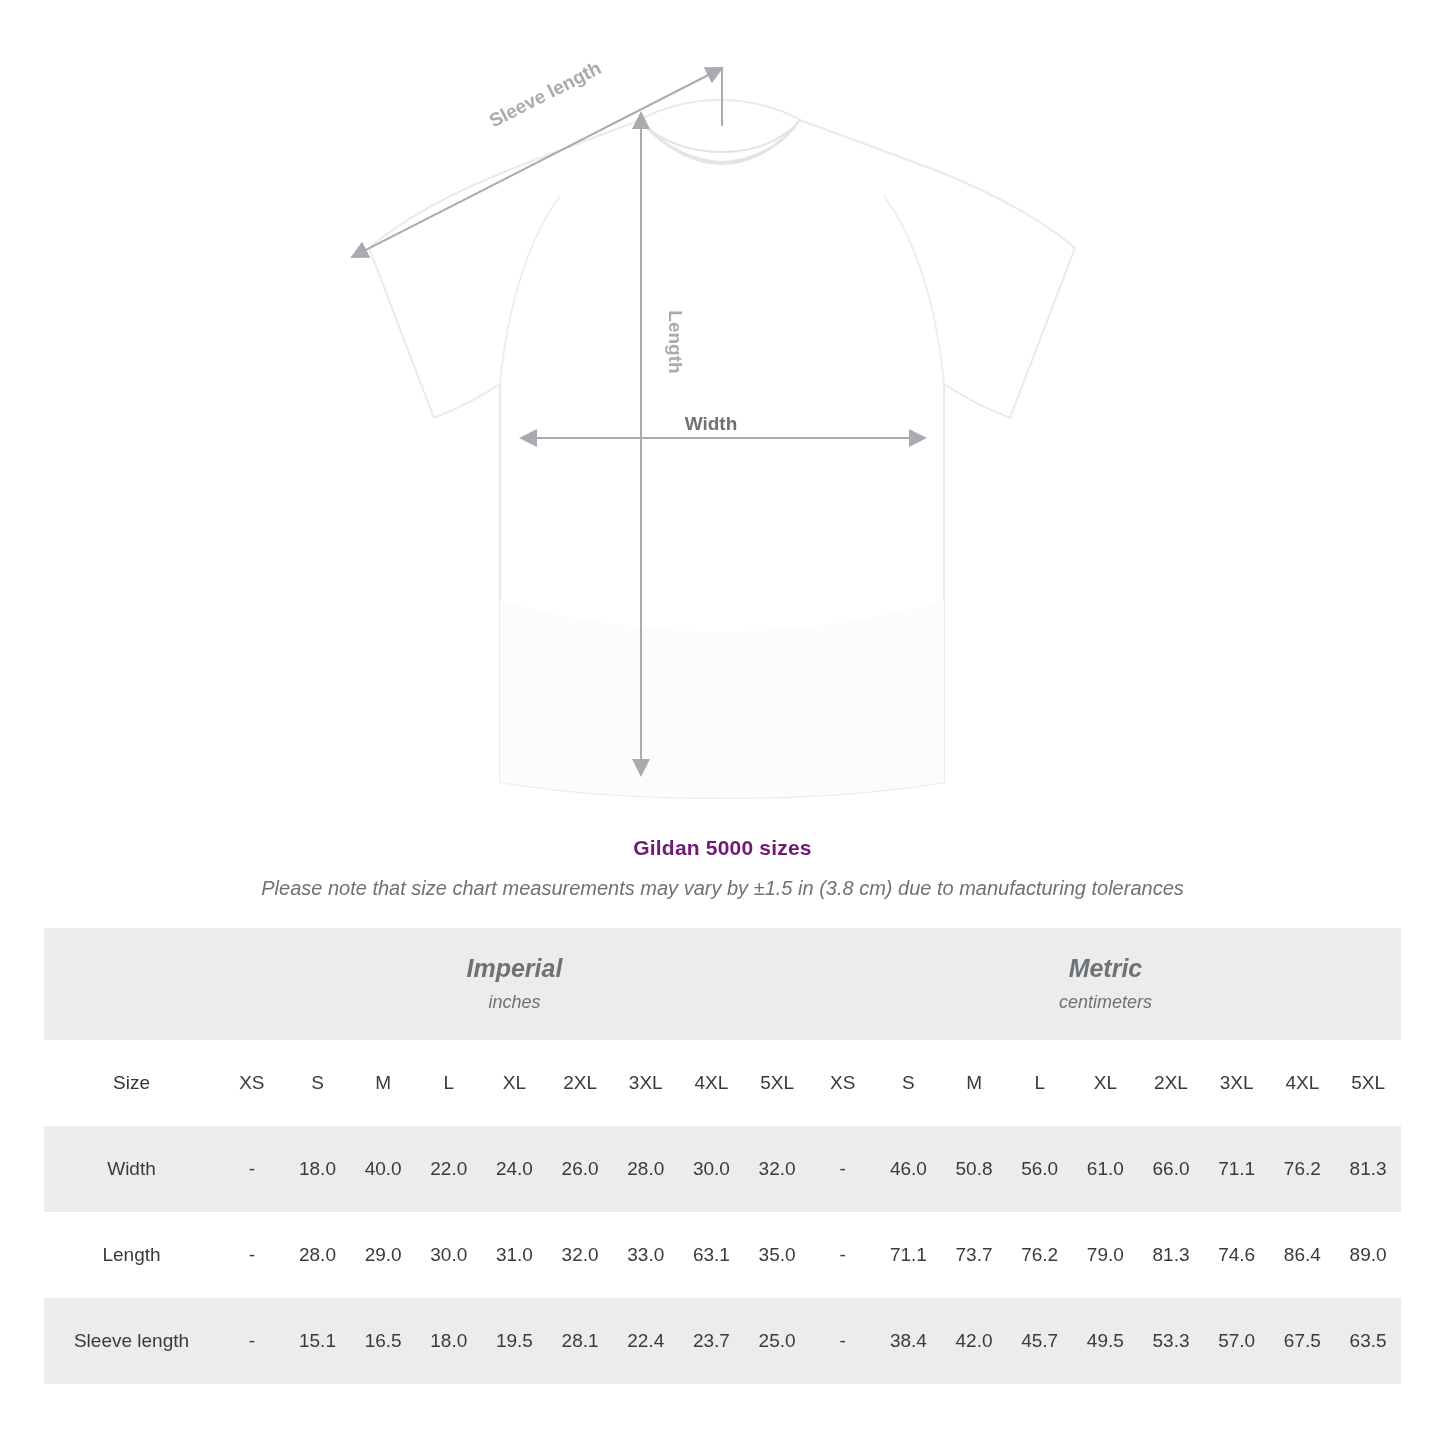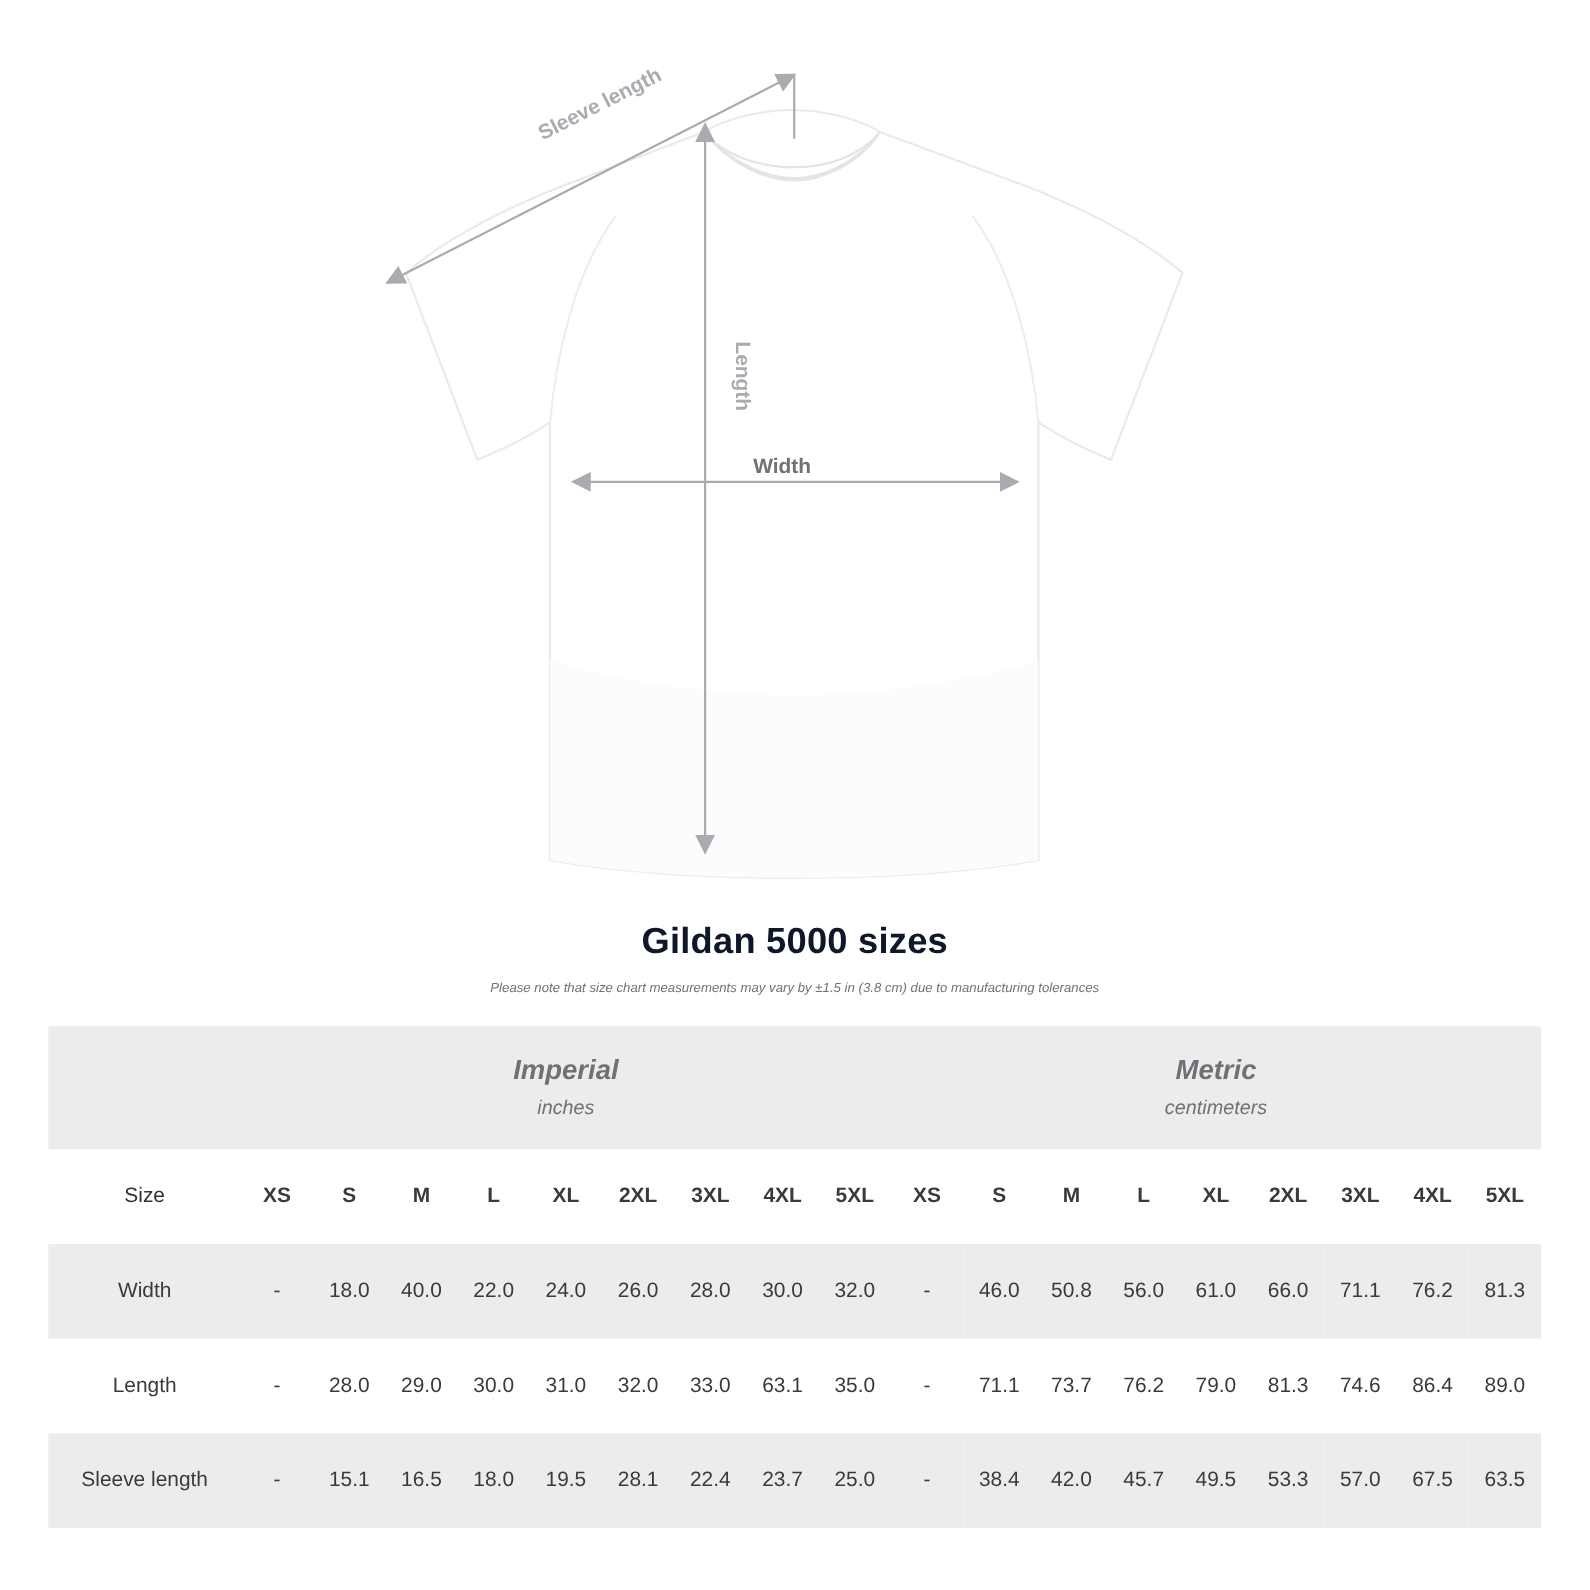--- a/index.html
+++ b/index.html
@@ -29,27 +29,27 @@
   .illustration svg {
     display: block;
   }
 
   
   .title-block {
     text-align: center;
     margin-top: 6px;
   }
   .chart-title {
-    font-size: 33px;
+    font-size: 21px;
     font-weight: bold;
-    color: #0f172a;
+    color: #701a75;
     letter-spacing: 0.2px;
   }
   .chart-note {
-    font-size: 12px;
+    font-size: 20px;
     font-style: italic;
     color: #6e7276;
     margin-top: 17px;
   }
 
   
   .table-wrap {
     margin: 28px 44px 0 44px;
     width: 1357px;
   }
@@ -89,21 +89,21 @@
     height: 84px;
     font-size: 19px;
     color: #3a3a3a;
     background: #ffffff;
   }
   .size-row td.rowlabel {
     font-weight: normal;
     font-size: 19px;
   }
   .size-row td.sizecell {
-    font-weight: bold;
+    font-weight: normal;
   }
   
   tr.data-row td {
     height: 84px;
     font-size: 19px;
     color: #3a3a3a;
   }
   tr.shaded td {
     background: #ececec;
   }

